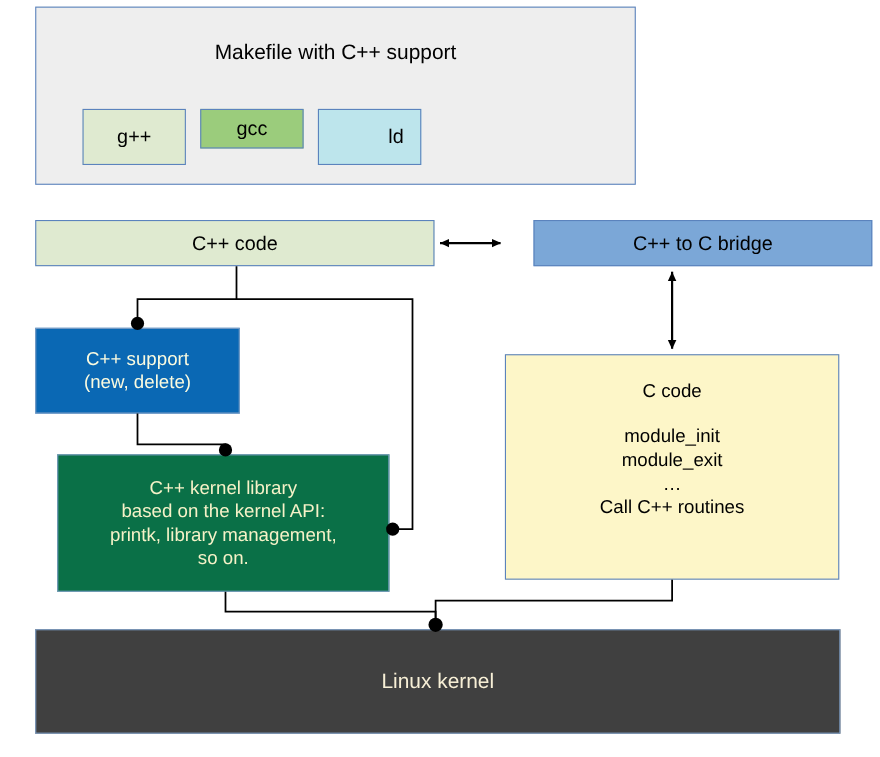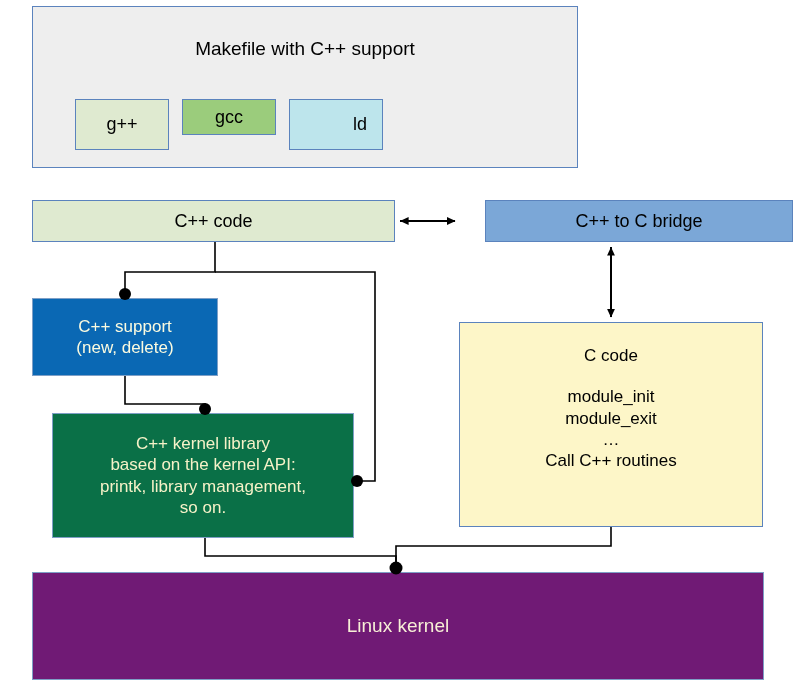--- a/index.html
+++ b/index.html
@@ -91,22 +91,22 @@
   #c-code {
     left: 459px; top: 322px; width: 304px; height: 205px;
     background: #fdf6c8; font-size: 17px; color: #000;
     align-items: flex-start;
   }
   #c-code .lines { margin-top: 22px; }
   #c-code .spacer { display: block; height: 20px; }
 
   
   #linux-kernel {
-    left: 32px; top: 572px; width: 732px; height: 108px;
-    background: #701a75; border-color: #7e9fc6;
+    left: 32px; top: 572px; width: 732px; height: 95px;
+    background: #404040; border-color: #7e9fc6;
     font-size: 19px; color: #f7efd6;
   }
 
   
   #connectors {
     position: absolute;
     left: 0; top: 0;
     width: 800px; height: 688px;
     pointer-events: none;
   }

